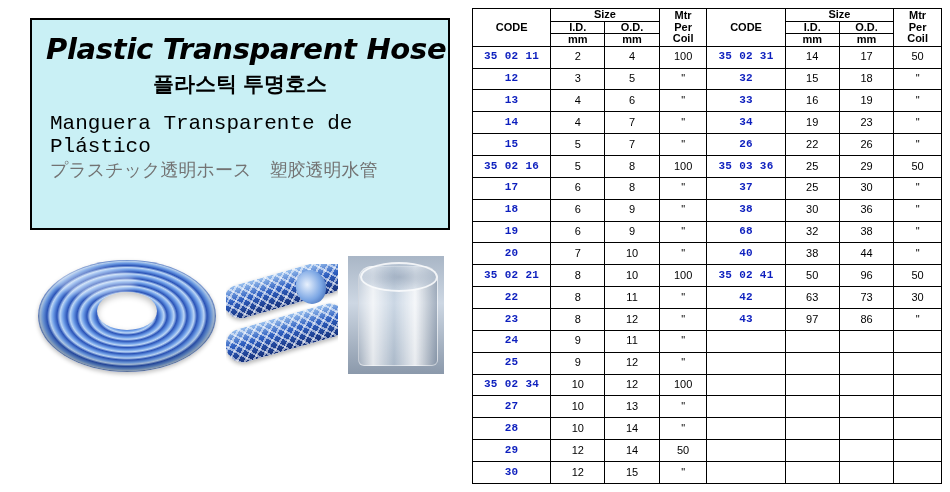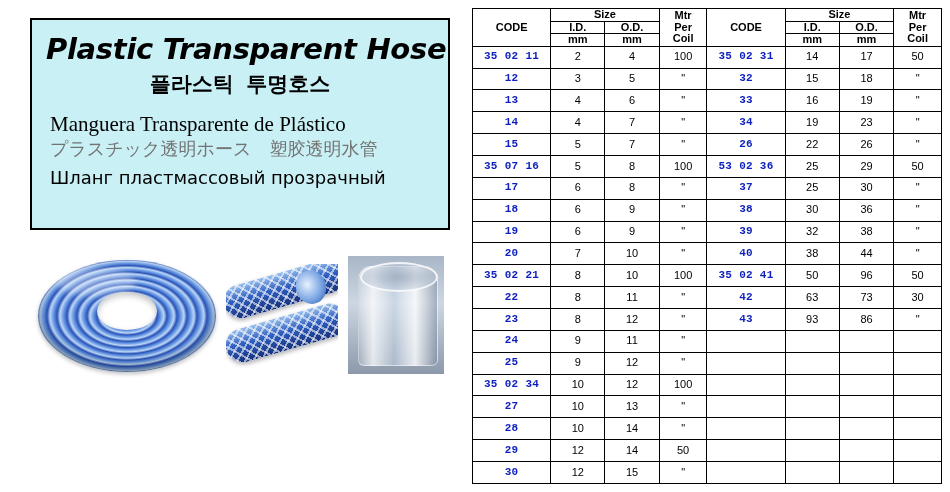--- a/index.html
+++ b/index.html
@@ -44,29 +44,29 @@
     font-style: italic;
     font-weight: bold;
     font-size: 29px;
     color: #000000;
     text-align: center;
     letter-spacing: -0.3px;
     margin-top: 4px;
     white-space: nowrap;
   }
   .title-ko {
-    font-family: Liberation Mono, monospace;
+    font-family: Liberation Sans, sans-serif;
     font-weight: bold;
     font-size: 21px;
     color: #000000;
     text-align: center;
     margin-top: 4px;
   }
   .title-es {
-    font-family: Liberation Serif, serif;
+    font-family: Liberation Mono, monospace;
     font-size: 21px;
     color: #000000;
     text-align: left;
     margin-top: 14px;
     margin-left: 4px;
   }
   .title-ja {
     font-family: Liberation Serif, serif;
     font-size: 18px;
     color: #737373;
@@ -249,21 +249,20 @@
 
 <div class="page">
 
   <div class="left-panel">
 
     <div class="title-box">
       <div class="title-en">Plastic Transparent Hose</div>
       <div class="title-ko">플라스틱 투명호스</div>
       <div class="title-es">Manguera  Transparente de Plástico</div>
       <div class="title-ja">プラスチック透明ホース　塑胶透明水管</div>
-      <div class="title-ru">Шланг пластмассовый прозрачный</div>
     </div>
 
     <div class="images">
       <div class="img-coil">
         <div class="coil-outer"></div>
         <div class="coil-hole"></div>
         <div class="coil-sheen"></div>
       </div>
 
       <div class="img-braid">
@@ -368,25 +367,25 @@
           <td class="num">5</td>
           <td class="num">7</td>
           <td class="ditto">"</td>
           <td class="code-cell">26</td>
           <td class="num">22</td>
           <td class="num">26</td>
           <td class="ditto">"</td>
         </tr>
 
         <tr class="grp-top">
-          <td class="code-cell">35 07 16</td>
+          <td class="code-cell">35 02 16</td>
           <td class="num">5</td>
           <td class="num">8</td>
           <td class="num">100</td>
-          <td class="code-cell">53 02 36</td>
+          <td class="code-cell">35 03 36</td>
           <td class="num">25</td>
           <td class="num">29</td>
           <td class="num">50</td>
         </tr>
         <tr>
           <td class="code-cell">17</td>
           <td class="num">6</td>
           <td class="num">8</td>
           <td class="ditto">"</td>
           <td class="code-cell">37</td>
@@ -402,21 +401,21 @@
           <td class="code-cell">38</td>
           <td class="num">30</td>
           <td class="num">36</td>
           <td class="ditto">"</td>
         </tr>
         <tr>
           <td class="code-cell">19</td>
           <td class="num">6</td>
           <td class="num">9</td>
           <td class="ditto">"</td>
-          <td class="code-cell">39</td>
+          <td class="code-cell">68</td>
           <td class="num">32</td>
           <td class="num">38</td>
           <td class="ditto">"</td>
         </tr>
         <tr>
           <td class="code-cell">20</td>
           <td class="num">7</td>
           <td class="num">10</td>
           <td class="ditto">"</td>
           <td class="code-cell">40</td>
@@ -444,21 +443,21 @@
           <td class="num">63</td>
           <td class="num">73</td>
           <td class="num">30</td>
         </tr>
         <tr>
           <td class="code-cell">23</td>
           <td class="num">8</td>
           <td class="num">12</td>
           <td class="ditto">"</td>
           <td class="code-cell">43</td>
-          <td class="num">93</td>
+          <td class="num">97</td>
           <td class="num">86</td>
           <td class="ditto">"</td>
         </tr>
         <tr>
           <td class="code-cell">24</td>
           <td class="num">9</td>
           <td class="num">11</td>
           <td class="ditto">"</td>
           <td class="code-cell"></td>
           <td class="num"></td>

